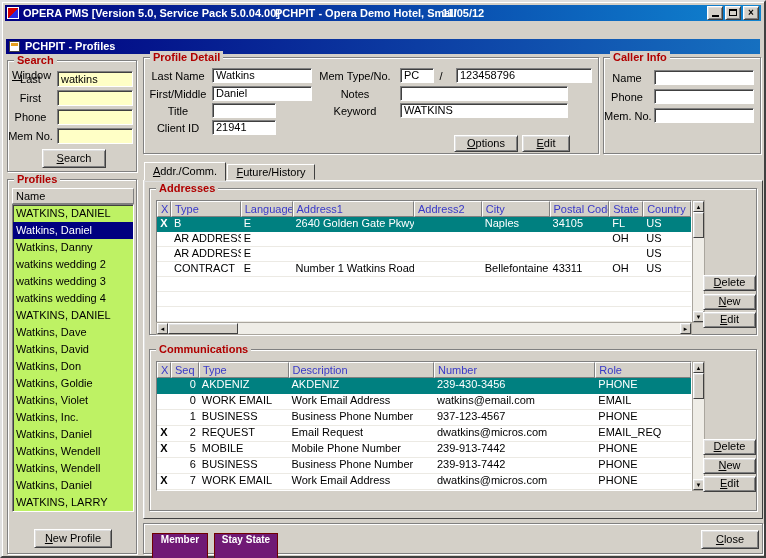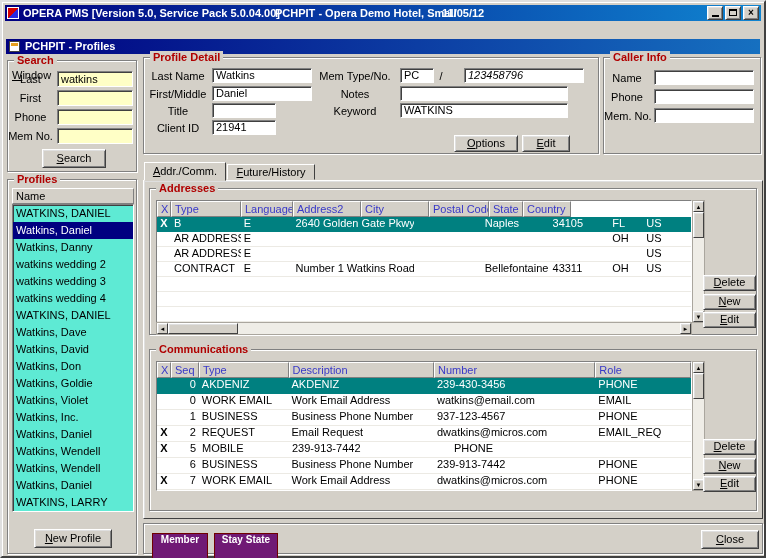--- a/index.html
+++ b/index.html
@@ -32,21 +32,21 @@
   .cream{background:#ffffc6;}
   .gray{background:#d4d0c8;}
   .vfield{position:absolute;box-sizing:border-box;border:1px solid;border-color:#808080 #fff #fff #808080;box-shadow:inset 1px 1px 0 #404040;background:#fff;height:15px;line-height:13px;padding:0 3px;overflow:hidden;white-space:nowrap;}
   .btn{position:absolute;box-sizing:border-box;background:#d4d0c8;border:1px solid;border-color:#fff #404040 #404040 #fff;box-shadow:inset 1px 1px 0 #dfdfdf,inset -1px -1px 0 #808080;text-align:center;cursor:default;}
   .btn::first-letter{text-decoration:underline;}
   .h16{height:16px;line-height:13px;}
   .h17{height:17px;line-height:14px;}
   .h19{height:19px;line-height:16px;}
   
   #name-hdr{position:absolute;left:4px;top:8px;width:122px;height:16px;box-sizing:border-box;background:#d4d0c8;border:1px solid;border-color:#fff #808080 #808080 #fff;padding:1px 3px;}
-  #profiles-list{position:absolute;left:4px;top:24px;width:122px;height:308px;box-sizing:border-box;background:#5eead4;border:1px solid;border-color:#808080 #fff #fff #808080;box-shadow:inset 1px 1px 0 #404040;overflow:hidden;}
+  #profiles-list{position:absolute;left:4px;top:24px;width:122px;height:308px;box-sizing:border-box;background:#bef264;border:1px solid;border-color:#808080 #fff #fff #808080;box-shadow:inset 1px 1px 0 #404040;overflow:hidden;}
   .list-item{height:17px;line-height:16px;padding:0 3px;white-space:nowrap;overflow:hidden;}
   .list-item.selected{background:#000080;color:#fff;}
   
   .tab{position:absolute;box-sizing:border-box;background:#d4d0c8;border:1px solid;border-color:#fff #404040 transparent #fff;text-align:center;z-index:3;}
   .tab::first-letter{text-decoration:underline;}
   #tabpanel{position:absolute;left:141px;top:178px;width:620px;height:339px;background:#d4d0c8;border:1px solid;border-color:#fff #404040 #404040 #fff;box-shadow:inset 1px 1px 0 #dfdfdf;box-sizing:border-box;z-index:1;}
   
   .tablebox{position:absolute;box-sizing:border-box;background:#fff;border:1px solid;border-color:#808080 #fff #fff #808080;overflow:hidden;}
   .trow{display:flex;line-height:13px;border-bottom:1px solid #eceae4;box-sizing:border-box;}
   .trow.thead{height:16px;line-height:14px;border-bottom:none;}
@@ -136,21 +136,21 @@
     <div class="btn h19" style="left:26px;top:349px;width:78px;">New Profile</div>
   </div>
 
   <div class="gb" style="left:141px;top:55px;width:456px;height:97px;">
     <span class="legend">Profile Detail</span>
     <span class="lbl" style="left:4px;top:12px;width:60px;">Last Name</span>
     <div class="vfield" style="left:68px;top:10px;width:100px;">Watkins</div>
     <span class="lbl" style="left:170px;top:12px;width:82px;">Mem Type/No.</span>
     <div class="vfield" style="left:256px;top:10px;width:34px;">PC</div>
     <span class="lbl" style="left:293px;top:12px;width:8px;text-align:center;">/</span>
-    <div class="vfield" style="left:320px;top:10px;width:120px;font-style:italic;">123458796</div>
+    <div class="vfield" style="left:312px;top:10px;width:136px;">123458796</div>
     <span class="lbl" style="left:4px;top:30px;width:60px;">First/Middle</span>
     <div class="vfield" style="left:68px;top:28px;width:100px;">Daniel</div>
     <span class="lbl" style="left:170px;top:30px;width:82px;">Notes</span>
     <div class="vfield gray" style="left:256px;top:28px;width:168px;"></div>
     <span class="lbl" style="left:4px;top:47px;width:60px;">Title</span>
     <div class="vfield gray" style="left:68px;top:45px;width:64px;"></div>
     <span class="lbl" style="left:170px;top:47px;width:82px;">Keyword</span>
     <div class="vfield" style="left:256px;top:45px;width:168px;">WATKINS</div>
     <span class="lbl" style="left:4px;top:64px;width:60px;">Client ID</span>
     <div class="vfield" style="left:68px;top:62px;width:64px;">21941</div>
@@ -172,20 +172,21 @@
   <div class="tab" style="left:225px;top:162px;width:88px;height:16px;line-height:14px;">Future/History</div>
   <div id="tabpanel"></div>
 
   <div class="gb" style="left:147px;top:186px;width:608px;height:147px;background:#d4d0c8;z-index:2;">
     <span class="legend">Addresses</span>
     <div class="tablebox" id="addr-table" style="left:6px;top:11px;width:536px;height:123px;">
         <div class="trow thead">
           <div class="tcell hcell" style="width: 14px;">X</div>
           <div class="tcell hcell" style="width: 70px;">Type</div>
           <div class="tcell hcell" style="width: 52px;">Language</div>
+          <div class="tcell hcell" style="width: 122px;">Address1</div>
           <div class="tcell hcell" style="width: 68px;">Address2</div>
           <div class="tcell hcell" style="width: 68px;">City</div>
           <div class="tcell hcell" style="width: 60px;">Postal Code</div>
           <div class="tcell hcell" style="width: 34px;">State</div>
           <div class="tcell hcell" style="width: 48px;">Country</div>
         </div>
         <div class="trow selrow" style="height: 15px;">
           <div class="tcell xc" style="width: 14px;">X</div>
           <div class="tcell" style="width: 70px;">B</div>
           <div class="tcell" style="width: 52px;">E</div>
@@ -318,20 +319,21 @@
           <div class="tcell rt" style="width: 28px;">2</div>
           <div class="tcell" style="width: 90px;">REQUEST</div>
           <div class="tcell" style="width: 146px;">Email Request</div>
           <div class="tcell" style="width: 162px;">dwatkins@micros.com</div>
           <div class="tcell" style="width: 96px;">EMAIL_REQ</div>
         </div>
         <div class="trow" style="height: 16px;">
           <div class="tcell xc" style="width: 14px;">X</div>
           <div class="tcell rt" style="width: 28px;">5</div>
           <div class="tcell" style="width: 90px;">MOBILE</div>
+          <div class="tcell" style="width: 146px;">Mobile Phone Number</div>
           <div class="tcell" style="width: 162px;">239-913-7442</div>
           <div class="tcell" style="width: 96px;">PHONE</div>
         </div>
         <div class="trow" style="height: 16px;">
           <div class="tcell xc" style="width: 14px;"></div>
           <div class="tcell rt" style="width: 28px;">6</div>
           <div class="tcell" style="width: 90px;">BUSINESS</div>
           <div class="tcell" style="width: 146px;">Business Phone Number</div>
           <div class="tcell" style="width: 162px;">239-913-7442</div>
           <div class="tcell" style="width: 96px;">PHONE</div>

